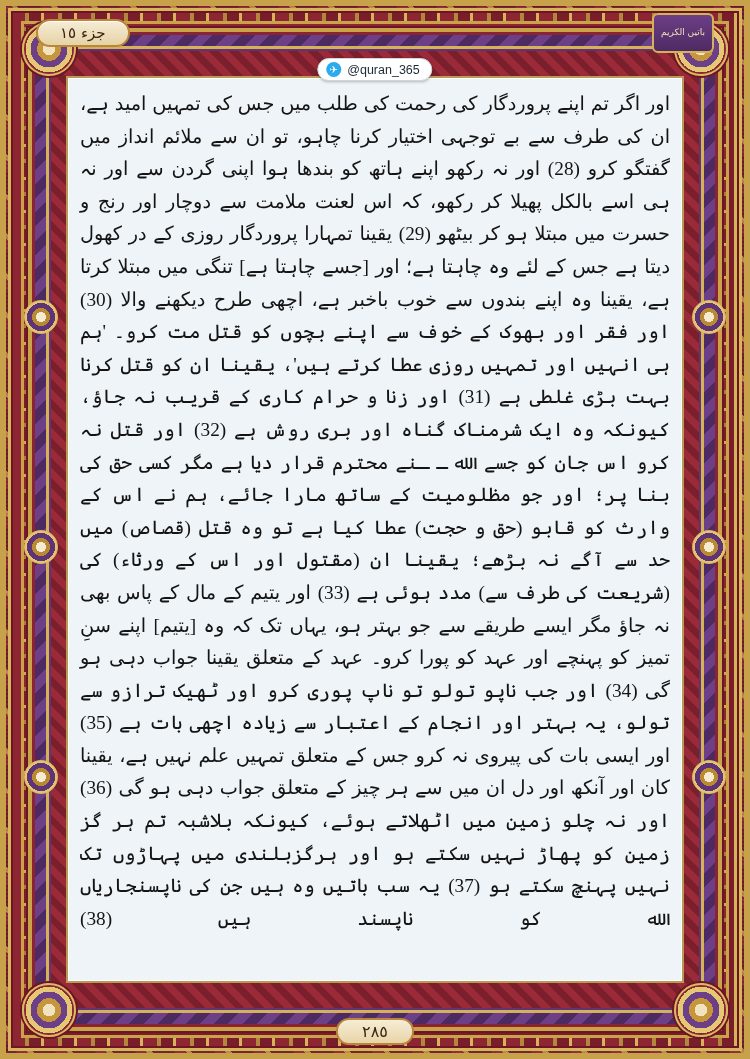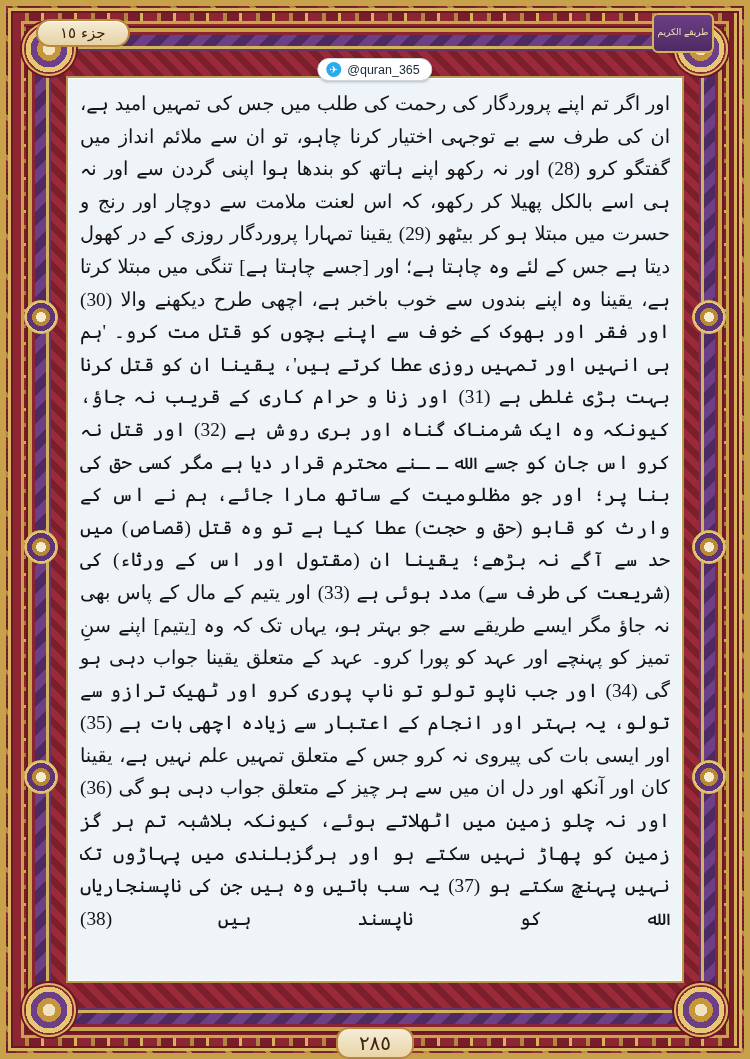--- a/index.html
+++ b/index.html
@@ -153,29 +153,29 @@
     font-family: Liberation Serif, serif;
     font-size: 19.3px;
     line-height: 32.6px;
     color: #141414;
     letter-spacing: 0px;
     word-spacing: 1px;
   }
   
   .page-num {
     position: absolute;
-    bottom: 0; left: 50%; transform: translateX(-50%);
+    bottom: 14px; left: 50%; transform: translateX(-50%);
     z-index: 7;
     min-width: 78px;
     text-align: center;
     background: linear-gradient(#f6edd6, #e8d4a8);
     border: 2px solid #b8873c;
     border-radius: 13px;
     padding: 2px 18px;
-    font-size: 20px;
+    font-size: 16px;
     color: #3c2410;
     direction: rtl;
   }
 </style>
 </head>
 <body>
 
 <div id="page">
 
   <div class="frame-outer"></div>
@@ -190,21 +190,21 @@
 
   <div class="side-medallion" style="top:300px;left:24px;"></div>
   <div class="side-medallion" style="top:530px;left:24px;"></div>
   <div class="side-medallion" style="top:760px;left:24px;"></div>
   <div class="side-medallion" style="top:300px;right:24px;"></div>
   <div class="side-medallion" style="top:530px;right:24px;"></div>
   <div class="side-medallion" style="top:760px;right:24px;"></div>
 
   <div class="header">
     <div class="hdr-pill">جزء ١٥</div>
-    <div class="hdr-center">طریقے الكريم</div>
+    <div class="hdr-center">باتیں الكريم</div>
   </div>
 
   <div class="handle">
     <span class="tg">✈</span>
     <span>@quran_365</span>
   </div>
 
   <div class="text-panel">
     <div class="verse-text">اور اگر تم اپنے پروردگار کی رحمت کی طلب میں جس کی تمہیں امید ہے، ان کی طرف سے بے توجہی اختیار کرنا چاہو، تو ان سے ملائم انداز میں گفتگو کرو (28) اور نہ رکھو اپنے ہاتھ کو بندھا ہوا اپنی گردن سے اور نہ ہی اسے بالکل پھیلا کر رکھو، کہ اس لعنت ملامت سے دوچار اور رنج و حسرت میں مبتلا ہو کر بیٹھو (29) یقینا تمہارا پروردگار روزی کے در کھول دیتا ہے جس کے لئے وہ چاہتا ہے؛ اور [جسے چاہتا ہے] تنگی میں مبتلا کرتا ہے، یقینا وہ اپنے بندوں سے خوب باخبر ہے، اچھی طرح دیکھنے والا (30) اور فقر اور بھوک کے خوف سے اپنے بچوں کو قتل مت کرو۔ 'ہم ہی انہیں اور تمہیں روزی عطا کرتے ہیں'، یقینا ان کو قتل کرنا بہت بڑی غلطی ہے (31) اور زنا و حرام کاری کے قریب نہ جاؤ، کیونکہ وہ ایک شرمناک گناہ اور بری روش ہے (32) اور قتل نہ کرو اس جان کو جسے الله ـ ـنے محترم قرار دیا ہے مگر کسی حق کی بنا پر؛ اور جو مظلومیت کے ساتھ مارا جائے، ہم نے اس کے وارث کو قابو (حق و حجت) عطا کیا ہے تو وہ قتل (قصاص) میں حد سے آگے نہ بڑھے؛ یقینا ان (مقتول اور اس کے ورثاء) کی (شریعت کی طرف سے) مدد ہوئی ہے (33) اور یتیم کے مال کے پاس بھی نہ جاؤ مگر ایسے طریقے سے جو بہتر ہو، یہاں تک کہ وہ [یتیم] اپنے سنِ تمیز کو پہنچے اور عہد کو پورا کرو۔ عہد کے متعلق یقینا جواب دہی ہو گی (34) اور جب ناپو تولو تو ناپ پوری کرو اور ٹھیک ترازو سے تولو، یہ بہتر اور انجام کے اعتبار سے زیادہ اچھی بات ہے (35) اور ایسی بات کی پیروی نہ کرو جس کے متعلق تمہیں علم نہیں ہے، یقینا کان اور آنکھ اور دل ان میں سے ہر چیز کے متعلق جواب دہی ہو گی (36) اور نہ چلو زمین میں اٹھلاتے ہوئے، کیونکہ بلاشبہ تم ہر گز زمین کو پھاڑ نہیں سکتے ہو اور ہرگزبلندی میں پہاڑوں تک نہیں پہنچ سکتے ہو (37)  یہ سب باتیں وہ ہیں جن کی ناپسنجاریاں الله کو ناپسند ہیں (38)</div>
   </div>

